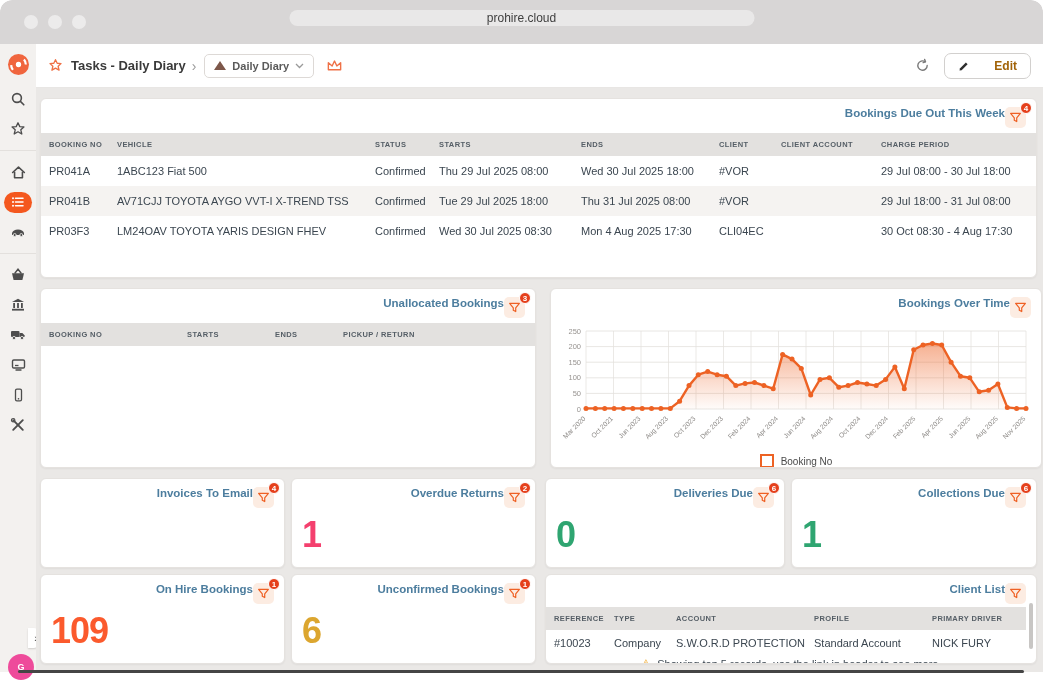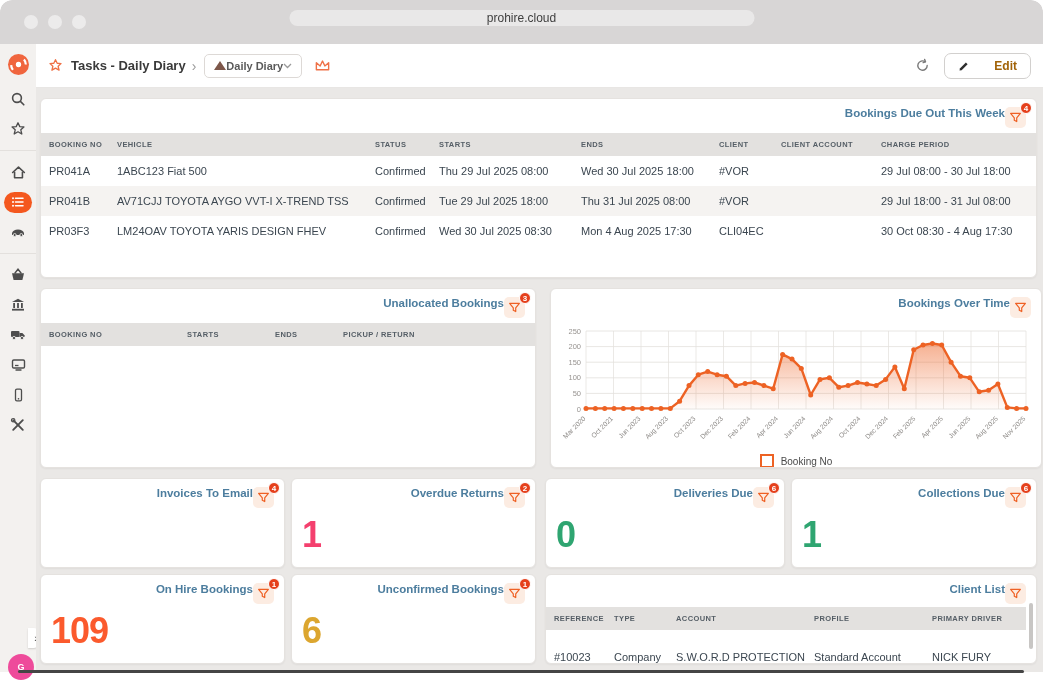--- a/index.html
+++ b/index.html
@@ -7,21 +7,21 @@
   .app{position:absolute;inset:0;background:#fff;border-radius:12px 12px 0 0;overflow:hidden;}
   
   .chrome{position:absolute;left:0;top:0;right:0;height:44px;background:#d8d6d6;border-radius:12px 12px 0 0;}
   .traffic{position:absolute;top:15px;left:24px;display:flex;gap:10px;}
   .dot{width:14px;height:14px;border-radius:50%;background:#ecebeb;}
   .urlbar{position:absolute;left:50%;top:10px;transform:translateX(-50%);width:465px;height:16px;background:#e9e8e8;border-radius:12px;display:flex;align-items:center;justify-content:center;font-size:12px;color:#3f3f3f;}
   
   .header{position:absolute;left:36px;top:44px;right:0;height:44px;background:#fff;border-bottom:1px solid #e8e6e4;display:flex;align-items:center;padding:0 12px;box-sizing:border-box;}
   .crumb-title{font-size:13px;font-weight:bold;color:#3a3a3a;margin:0 6px 0 8px;}
   .crumb-sep{color:#9a9a9a;font-size:14px;margin-right:8px;}
-  .view-btn{display:flex;align-items:center;border:1px solid #ddd9d6;border-radius:5px;background:#fff;padding:5px 9px;font-size:11px;font-weight:bold;color:#5a5a5a;}
+  .view-btn{display:flex;align-items:center;gap:6px;border:1px solid #ddd9d6;border-radius:5px;background:#fff;padding:5px 9px;font-size:11px;font-weight:bold;color:#5a5a5a;}
   .tri-up{width:0;height:0;border-left:6px solid transparent;border-right:6px solid transparent;border-bottom:9px solid #7d574a;}
   .header-right{margin-left:auto;display:flex;align-items:center;gap:14px;}
   .edit-btn{display:flex;align-items:center;gap:24px;border:1px solid #d2d0ce;border-radius:7px;background:#fff;padding:5px 13px;font-size:12px;font-weight:bold;color:#a16207;}
   
   .sidebar{position:absolute;left:0;top:44px;width:36px;bottom:14px;background:#f3f1ef;border-right:1px solid #e3e0dd;display:flex;flex-direction:column;align-items:center;}
   .side-icon{width:36px;height:30px;display:flex;align-items:center;justify-content:center;}
   .side-sep{width:36px;border-top:1px solid #e3e0dd;margin:6px 0;}
   .active-pill{width:28px;height:21px;background:#f4581f;border-radius:11px;display:flex;align-items:center;justify-content:center;}
   .side-expander{position:absolute;left:28px;bottom:38px;width:16px;height:20px;background:#fff;border-radius:0 10px 10px 0;display:flex;align-items:center;justify-content:center;font-size:11px;color:#444;box-shadow:0 1px 2px rgba(0,0,0,.15);}
   .avatar{position:absolute;left:8px;bottom:6px;width:26px;height:26px;border-radius:50%;background:#ee4b9b;color:#fff;font-size:9px;font-weight:bold;display:flex;align-items:center;justify-content:center;}
@@ -505,21 +505,21 @@
           <th>ACCOUNT</th>
           <th>PROFILE</th>
           <th>PRIMARY DRIVER</th>
         </tr>
           </thead>
         <tbody>
           <tr>
             <td class="link" style="padding:7px 8px">#10023</td>
             <td style="padding:7px 8px">Company</td>
             <td class="link" style="padding:7px 8px">S.W.O.R.D PROTECTION</td>
-            <td class="link" style="padding:21px 8px">Standard Account</td>
+            <td class="link" style="padding:7px 8px">Standard Account</td>
             <td class="link" style="padding:1px 8px">NICK FURY</td>
           </tr>
         </tbody>
       </table>
       <div class="notice">
         <span class="warn-glyph">⚠</span>
         <span>Showing top 5 records, use the link in header to see more.</span>
       </div>
       <div class="client-scrollbar"></div>
     </div>

